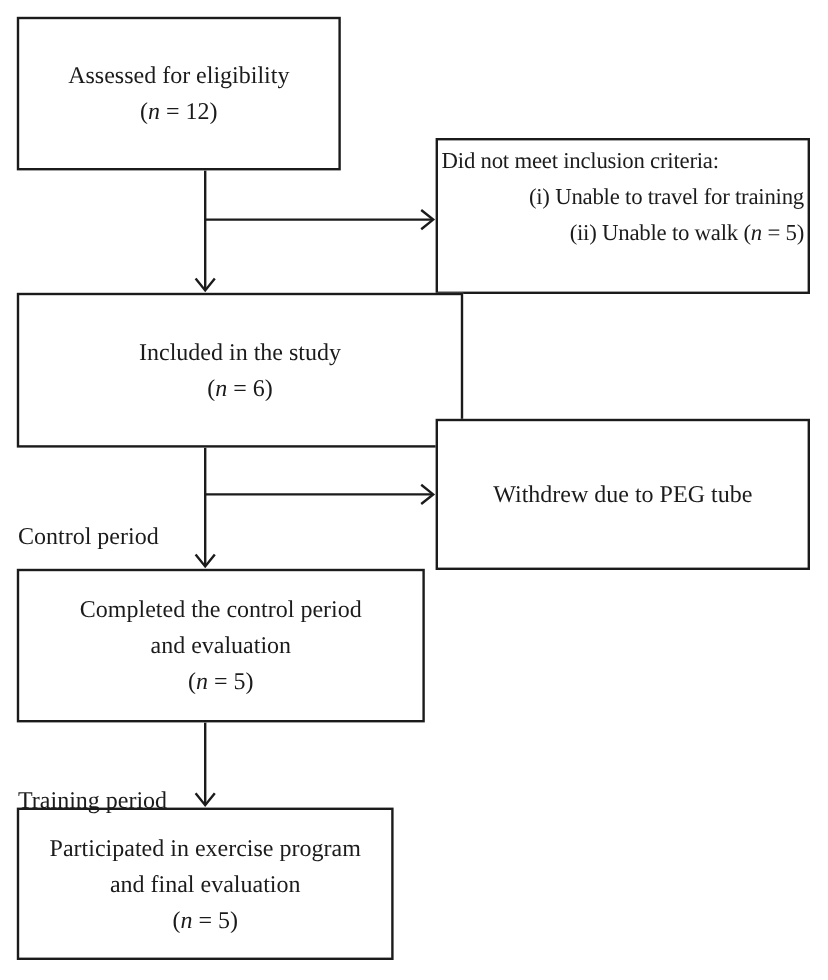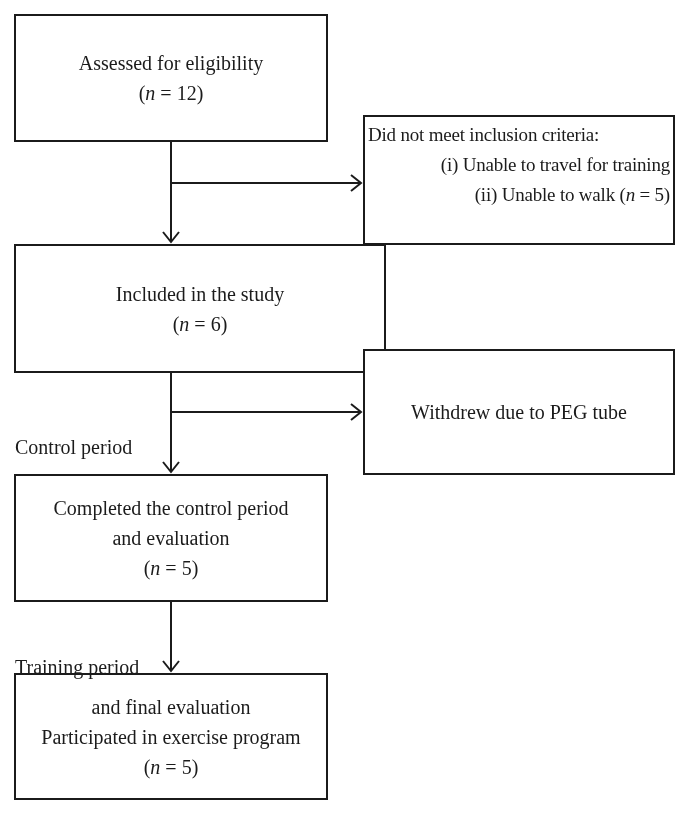--- a/index.html
+++ b/index.html
@@ -19,26 +19,26 @@
     background: #ffffff;
     display: flex;
     flex-direction: column;
     justify-content: center;
     font-size: 20px;
     line-height: 30px;
     text-align: center;
   }
   .node .line { white-space: nowrap; }
   .node.align-left { text-align: left; justify-content: flex-start; }
-  #node-0 { left: 14px;  top: 14px;  width: 314px; height: 128px; }
+  #node-0 { left: 14px;  top: 14px;  width: 270px; height: 128px; }
   #node-1 { left: 363px; top: 115px; width: 312px; height: 130px;
             padding: 3px 3px; font-size: 19px; letter-spacing: -0.2px; }
   #node-2 { left: 14px;  top: 244px; width: 372px; height: 129px; }
   #node-3 { left: 363px; top: 349px; width: 312px; height: 126px; }
-  #node-4 { left: 14px;  top: 474px; width: 314px; height: 128px; }
+  #node-4 { left: 14px;  top: 474px; width: 340px; height: 128px; }
   #node-5 { left: 14px;  top: 673px; width: 314px; height: 127px; }
   .ind-1 { padding-left: 26px; text-align: right; }
   .ind-2 { padding-left: 54px; }
   .edge-label {
     position: absolute;
     font-size: 20px;
     line-height: 30px;
     white-space: nowrap;
     margin-top: 36px;
   }
@@ -83,19 +83,19 @@
   </div>
 <div id="node-3" class="node">
     <div class="line">Withdrew due to PEG tube</div>
   </div>
 <div id="node-4" class="node">
     <div class="line">Completed the control period</div>
     <div class="line">and evaluation</div>
     <div class="line">(<i>n</i> = 5)</div>
   </div>
 <div id="node-5" class="node">
+    <div class="line">Participated in exercise program</div>
     <div class="line">and final evaluation</div>
-    <div class="line">Participated in exercise program</div>
     <div class="line">(<i>n</i> = 5)</div>
   </div>
 
 <div id="edge-label-0" class="edge-label">Control period</div>
 <div id="edge-label-1" class="edge-label">Training period</div>
 
 </body></html>

